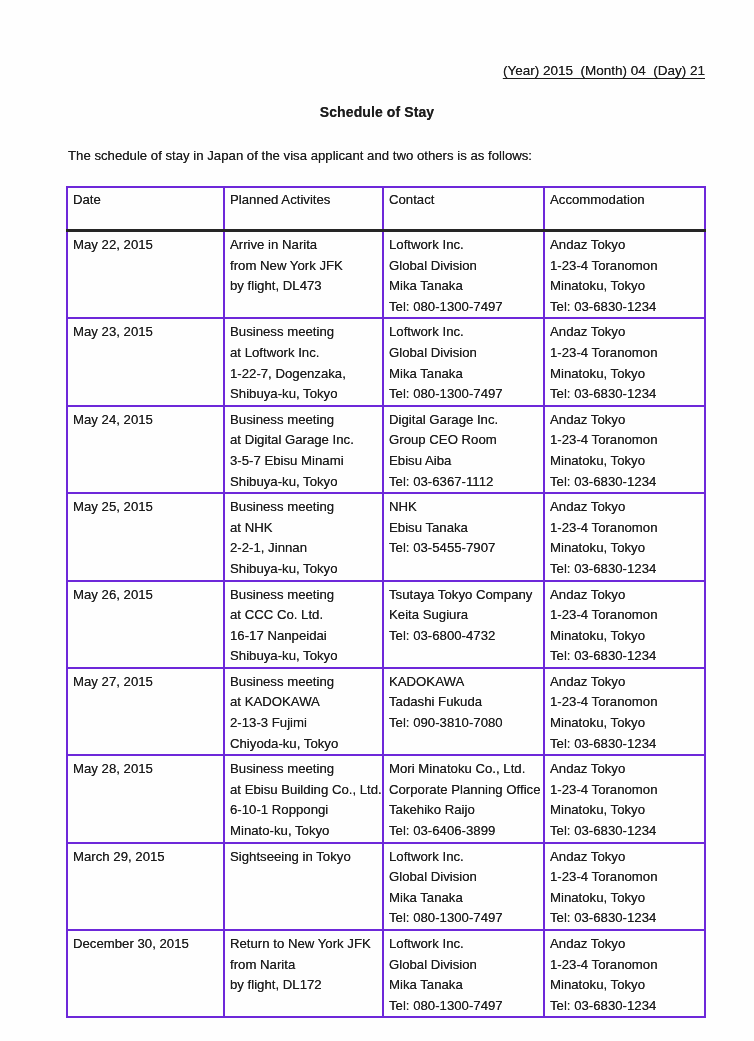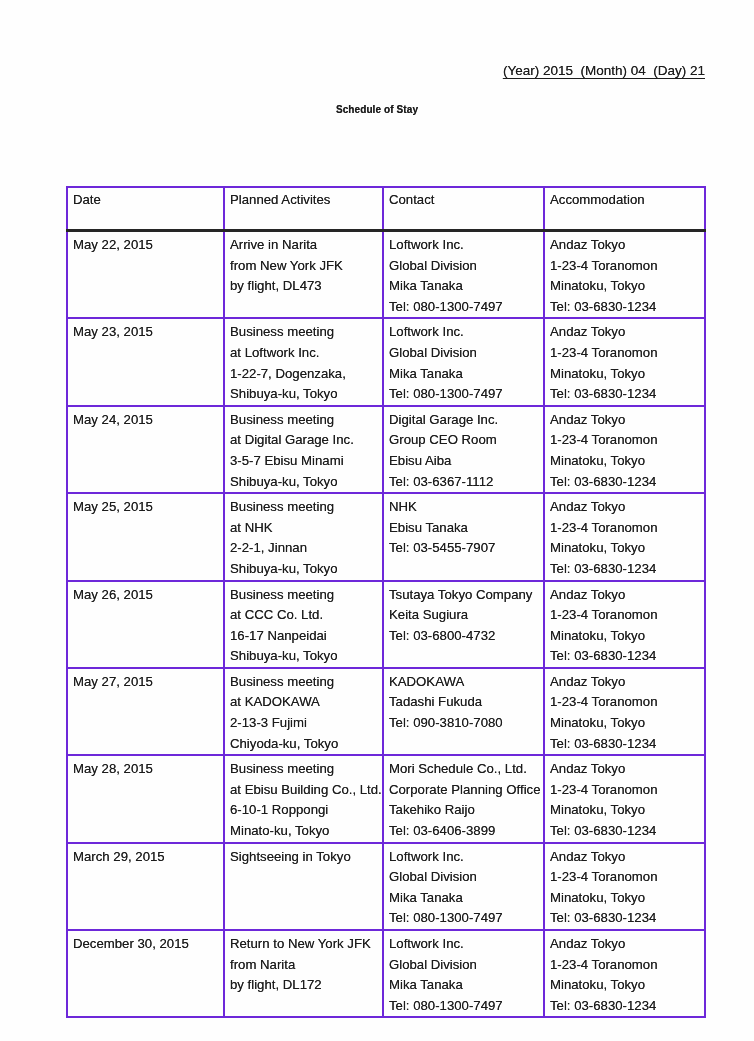--- a/index.html
+++ b/index.html
@@ -26,21 +26,21 @@
     text-decoration: underline;
     text-underline-offset: 3px;
   }
   .doc-title {
     position: absolute;
     top: 104px;
     left: 0;
     width: 100%;
     text-align: center;
     font-weight: bold;
-    font-size: 10px;
+    font-size: 14px;
     letter-spacing: 0.1px;
   }
   .intro {
     position: absolute;
     top: 148px;
     left: 68px;
     font-size: 13.2px;
   }
   table.schedule {
     position: absolute;
@@ -72,20 +72,21 @@
     line-height: 20.6px;
     white-space: nowrap;
   }
 </style>
 </head>
 <body>
 
 <div class="page">
   <div class="date-line">(Year) 2015  (Month) 04  (Day) 21</div>
   <div class="doc-title">Schedule of Stay</div>
+  <div class="intro">The schedule of stay in Japan of the visa applicant and two others is as follows:</div>
 
   <table class="schedule">
     <colgroup>
       <col style="width:157px">
       <col style="width:159px">
       <col style="width:161px">
       <col style="width:161px">
     </colgroup>
     <thead>
       <tr>
@@ -234,21 +235,21 @@
           <td>
             <div class="cell-line">May 28, 2015</div>
           </td>
           <td>
             <div class="cell-line">Business meeting</div>
             <div class="cell-line">at Ebisu Building Co., Ltd.</div>
             <div class="cell-line">6-10-1 Roppongi</div>
             <div class="cell-line">Minato-ku, Tokyo</div>
           </td>
           <td>
-            <div class="cell-line">Mori Schedule Co., Ltd.</div>
+            <div class="cell-line">Mori Minatoku Co., Ltd.</div>
             <div class="cell-line">Corporate Planning Office</div>
             <div class="cell-line">Takehiko Raijo</div>
             <div class="cell-line">Tel: 03-6406-3899</div>
           </td>
           <td>
             <div class="cell-line">Andaz Tokyo</div>
             <div class="cell-line">1-23-4 Toranomon</div>
             <div class="cell-line">Minatoku, Tokyo</div>
             <div class="cell-line">Tel: 03-6830-1234</div>
           </td>

